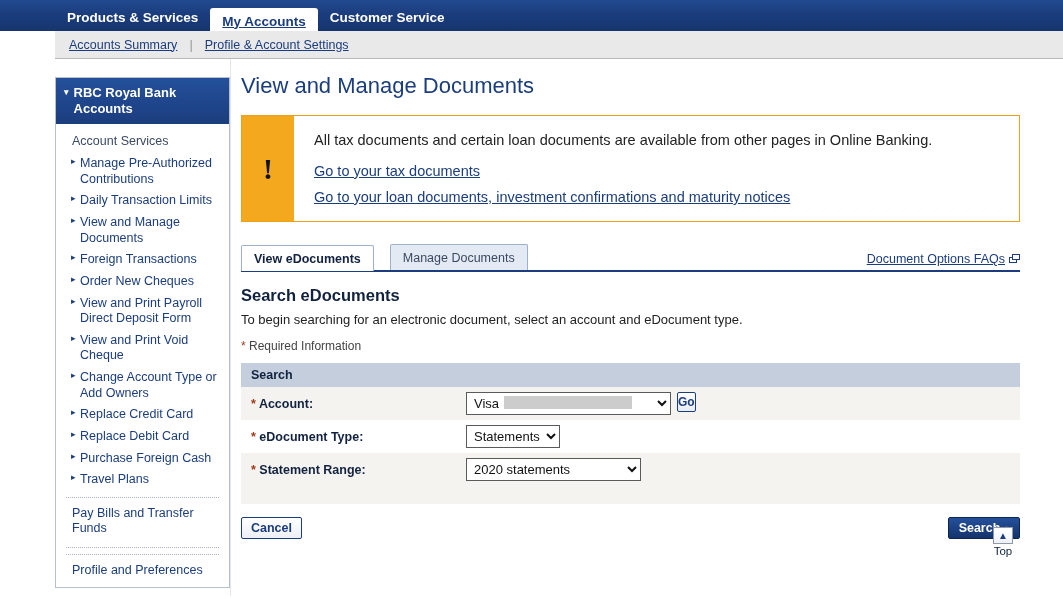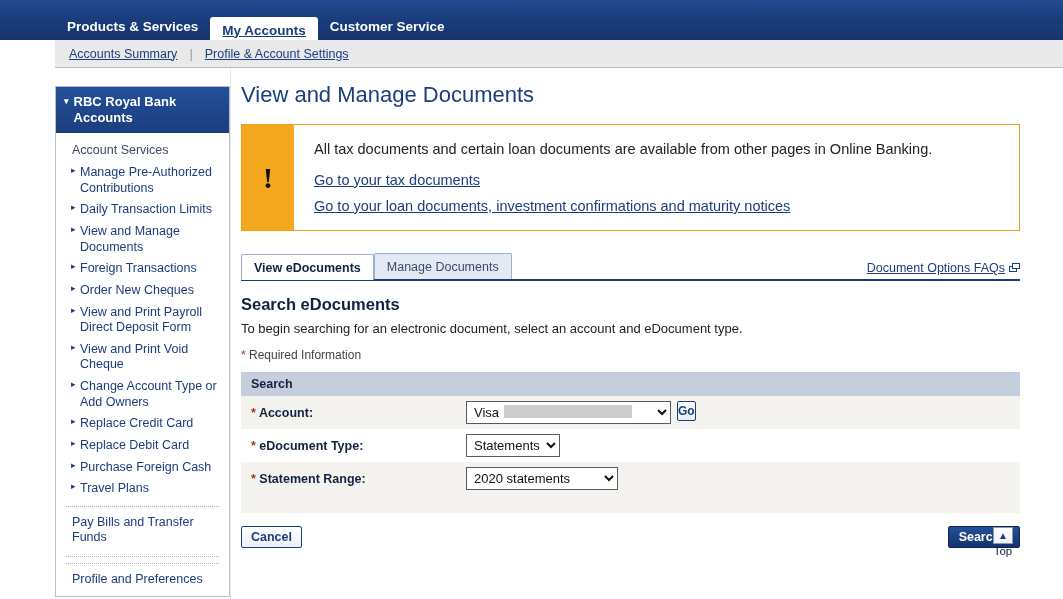--- a/index.html
+++ b/index.html
@@ -12,21 +12,21 @@
     background: #ffffff;
     font-family: "Liberation Sans", sans-serif;
     font-size: 13px;
     color: #333333;
     overflow: hidden;
     position: relative;
   }
 
   
   .topnav {
-    height: 40px;
+    height: 31px;
     background: linear-gradient(to bottom, #224a90 0%, #1b3d7d 45%, #16356e 100%);
     position: relative;
     display: flex;
     align-items: flex-end;
     padding-left: 55px;
     box-sizing: border-box;
   }
   .topnav-tab {
     color: #ffffff;
     font-weight: bold;
@@ -200,21 +200,21 @@
     margin-bottom: 14px;
     position: relative;
   }
   .tab {
     border: 1px solid #9fb0c9;
     border-bottom: none;
     padding: 6px 12px 5px 12px;
     font-size: 12.5px;
     background: #e4eaf3;
     color: #3a4a63;
-    margin-right: 0;
+    margin-right: 16px;
     border-radius: 2px 2px 0 0;
     cursor: pointer;
   }
   .tab.active {
     background: #ffffff;
     color: #11223f;
     font-weight: bold;
     position: relative;
     top: 1px;
   }
@@ -527,21 +527,21 @@
             <option>Statements</option>
           </select>
         </td>
       </tr>
       <tr class="row-alt">
         <td class="lbl">
           <span class="req-star">*</span>
           <span>Statement Range:</span>
         </td>
         <td class="cell-field">
-          <select style="width:152px;">
+          <select style="width:175px;">
             <option>2020 statements</option>
           </select>
         </td>
       </tr>
       <tr>
         <td class="row-foot" colspan="2"></td>
       </tr>
     </tbody>
       </table>
 

